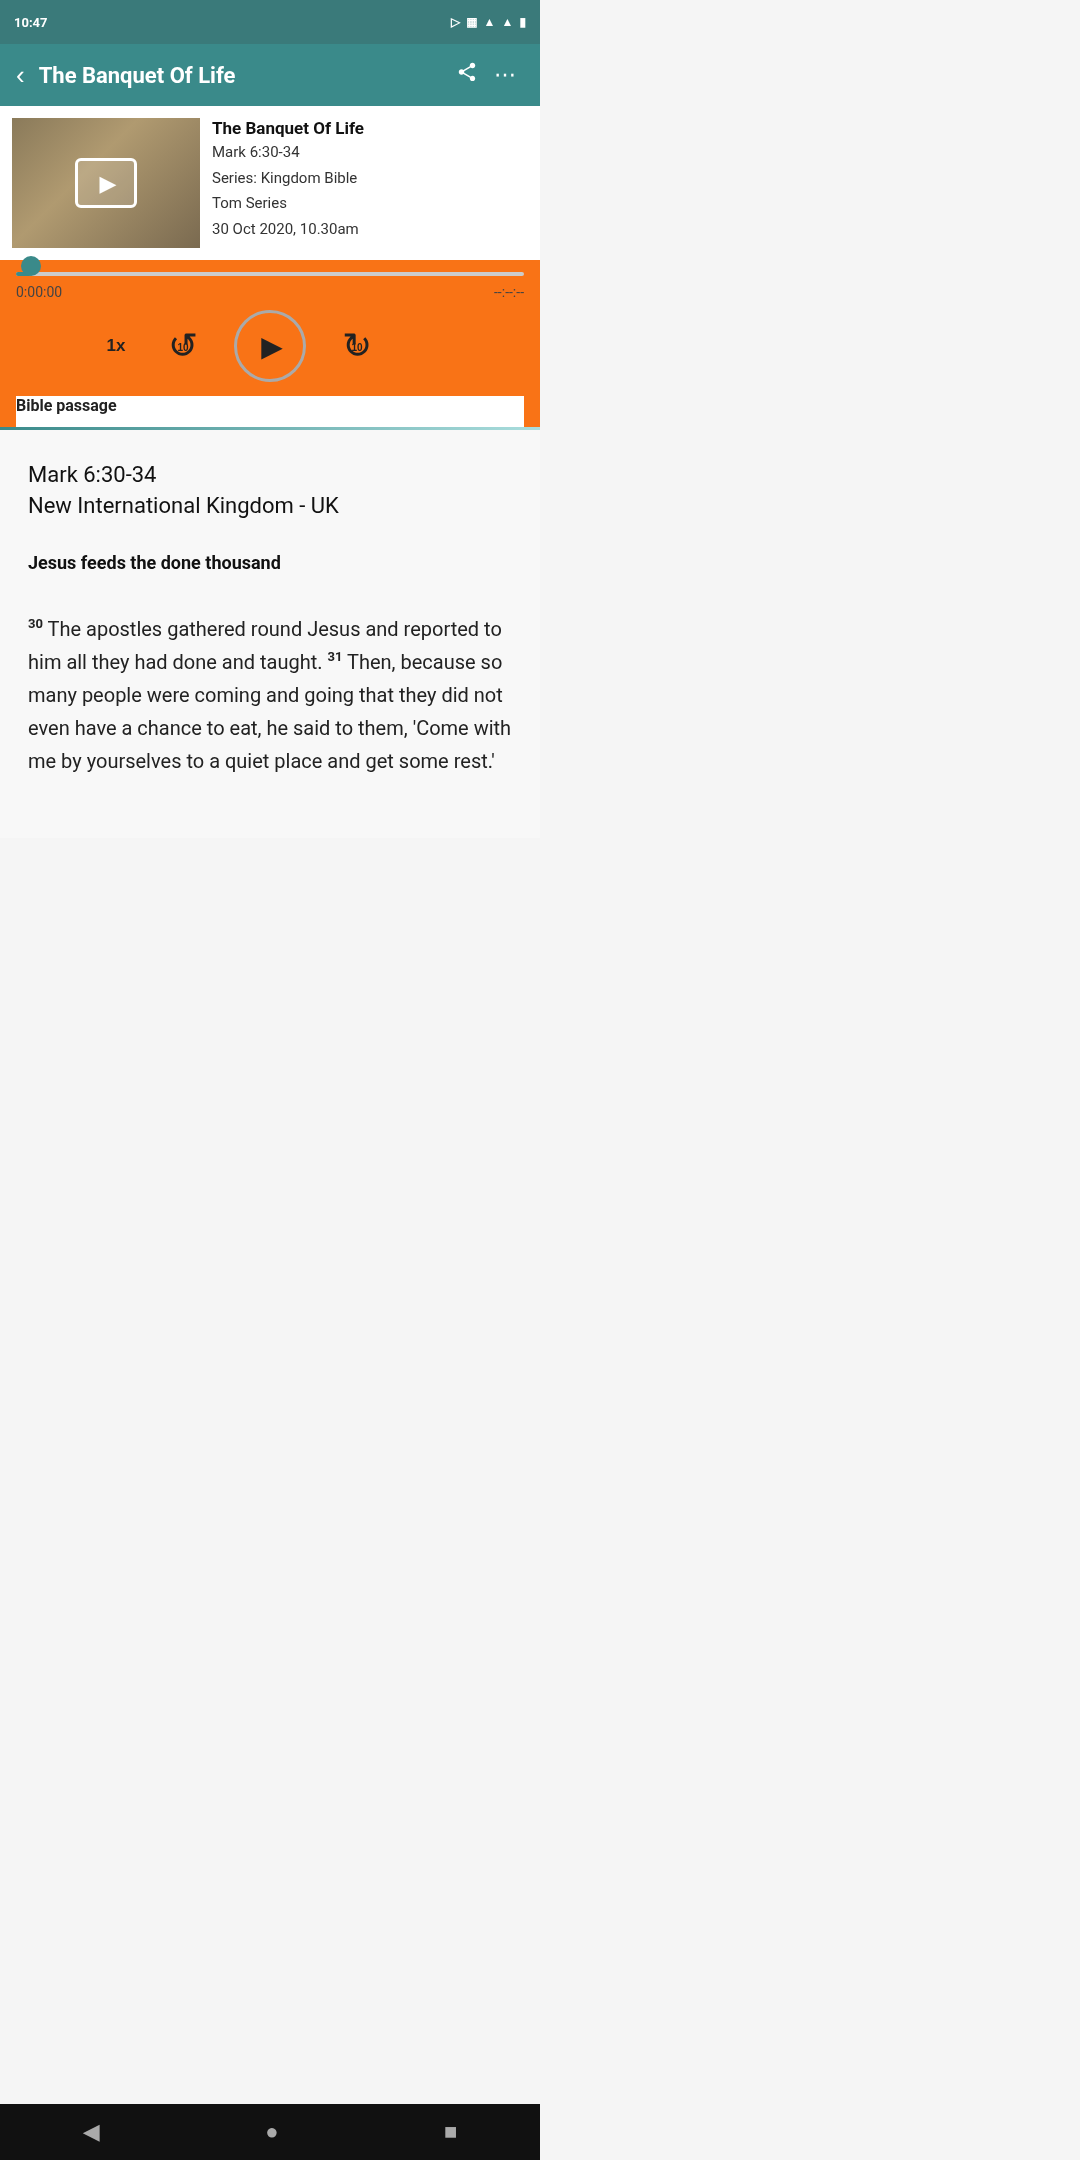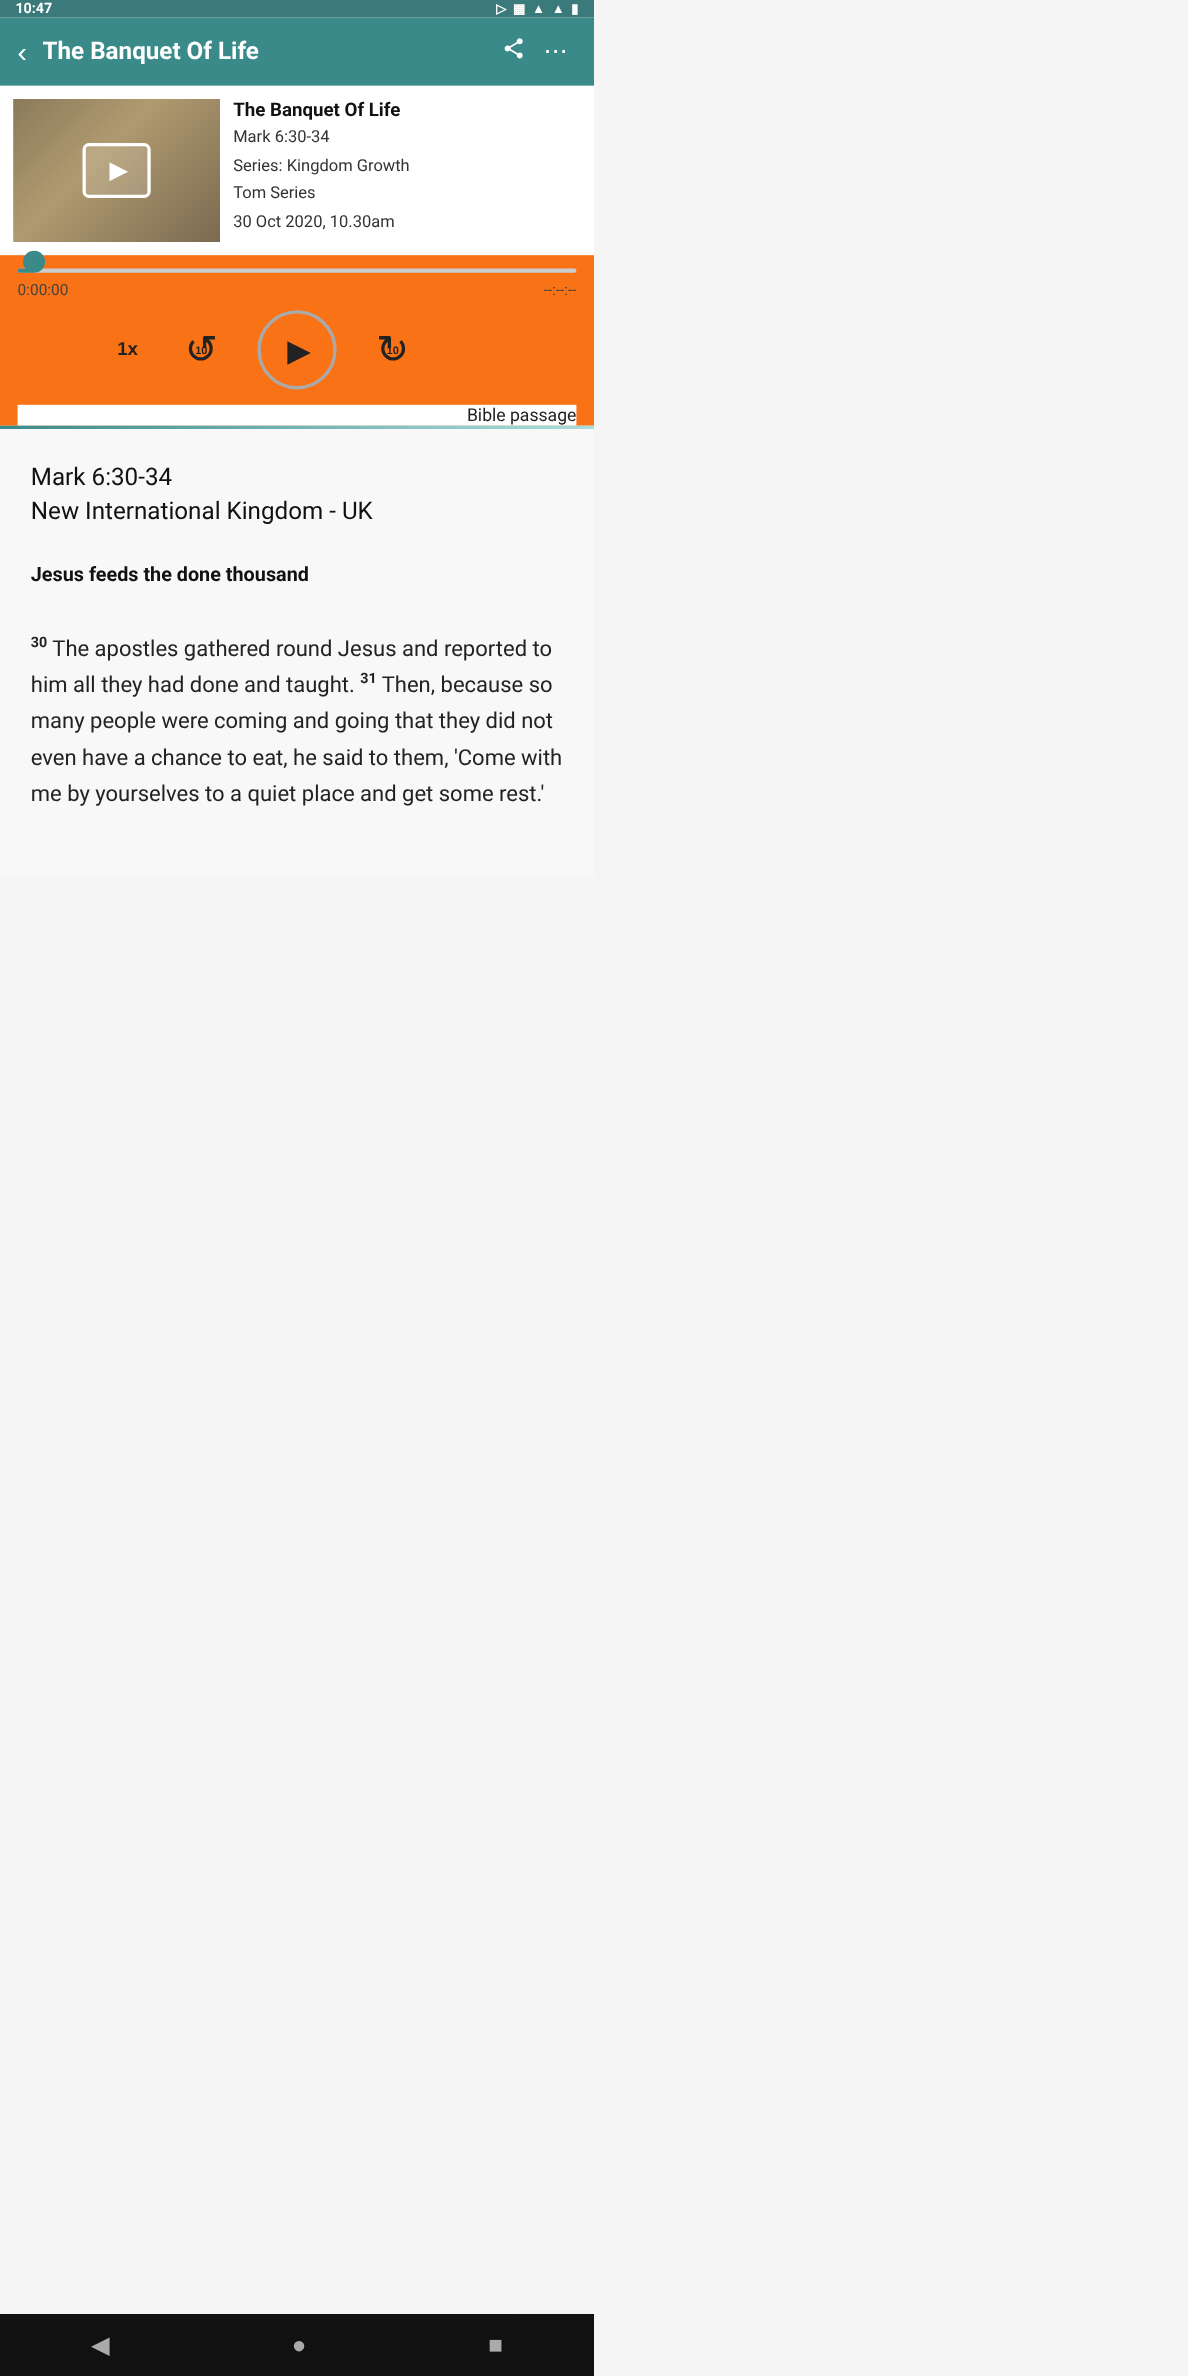--- a/index.html
+++ b/index.html
@@ -9,21 +9,21 @@
       width: 540px;
       min-height: 1080px;
       background: #f5f5f5;
       font-family: 'Roboto', Arial, sans-serif;
       font-size: 16px;
     }
 
     
     .status-bar {
       background: #3a7a7a;
-      height: 16px;
+      height: 44px;
       display: flex;
       align-items: center;
       justify-content: space-between;
       padding: 0 14px;
       color: white;
       font-size: 13px;
       font-weight: bold;
     }
     .status-bar .status-right {
       display: flex;
@@ -210,24 +210,25 @@
       cursor: pointer;
       font-size: 28px;
       color: #222;
     }
     .play-pause-btn span {
       margin-left: 4px;
     }
 
     
     .bible-passage-label {
-      text-align: right;
+      text-align: left;
       font-size: 16px;
-      font-weight: normal;
-      color: #222;
+      font-weight: bold;
+      color: #222;
+      padding-bottom: 12px;
       background: white;
     }
 
     
     .divider {
       height: 3px;
       background: linear-gradient(to right, #3a8a8a, #aadddd);
     }
 
     
@@ -304,21 +305,21 @@
   <button class="icon-btn">⋯</button>
 </div>
 
 <div class="media-card">
   <div class="thumbnail">
     <div class="play-overlay"></div>
   </div>
   <div class="media-info">
     <span class="sermon-title">The Banquet Of Life</span>
     <span class="sermon-detail">Mark 6:30-34</span>
-    <span class="sermon-detail">Series: Kingdom Growth</span>
+    <span class="sermon-detail">Series: Kingdom Bible</span>
     <span class="sermon-detail">Tom Series</span>
     <span class="sermon-detail">30 Oct 2020, 10.30am</span>
   </div>
 </div>
 
 <div class="player-section">
   <div class="progress-bar-container">
     <div class="progress-track">
       <div class="progress-fill"></div>
       <div class="progress-thumb"></div>

